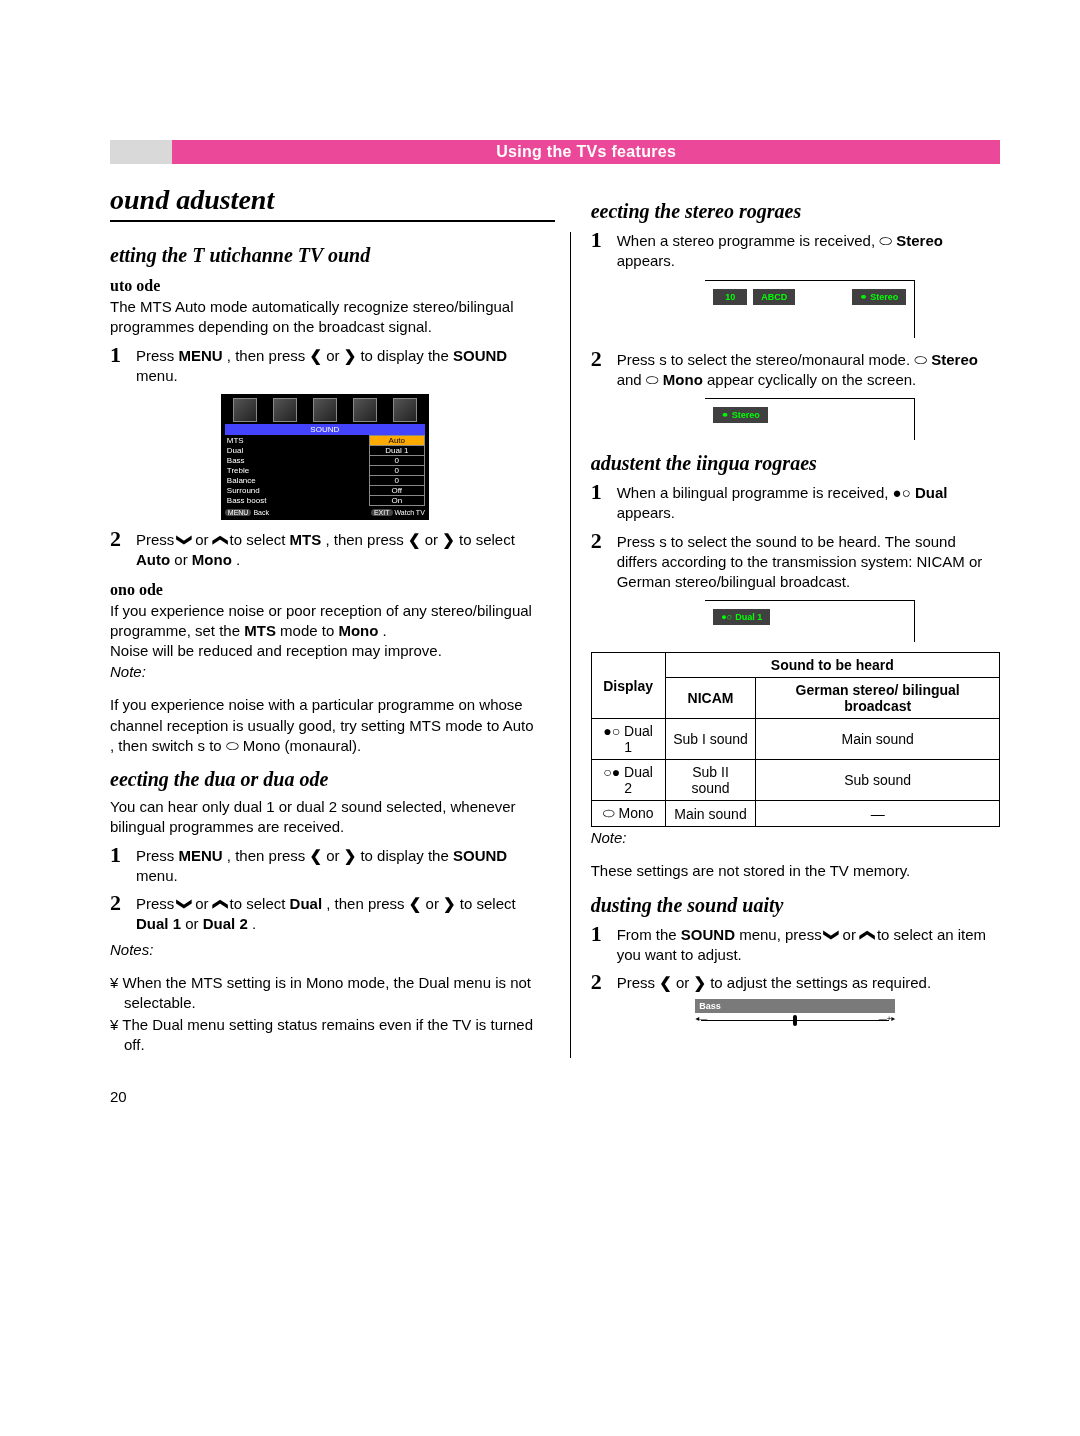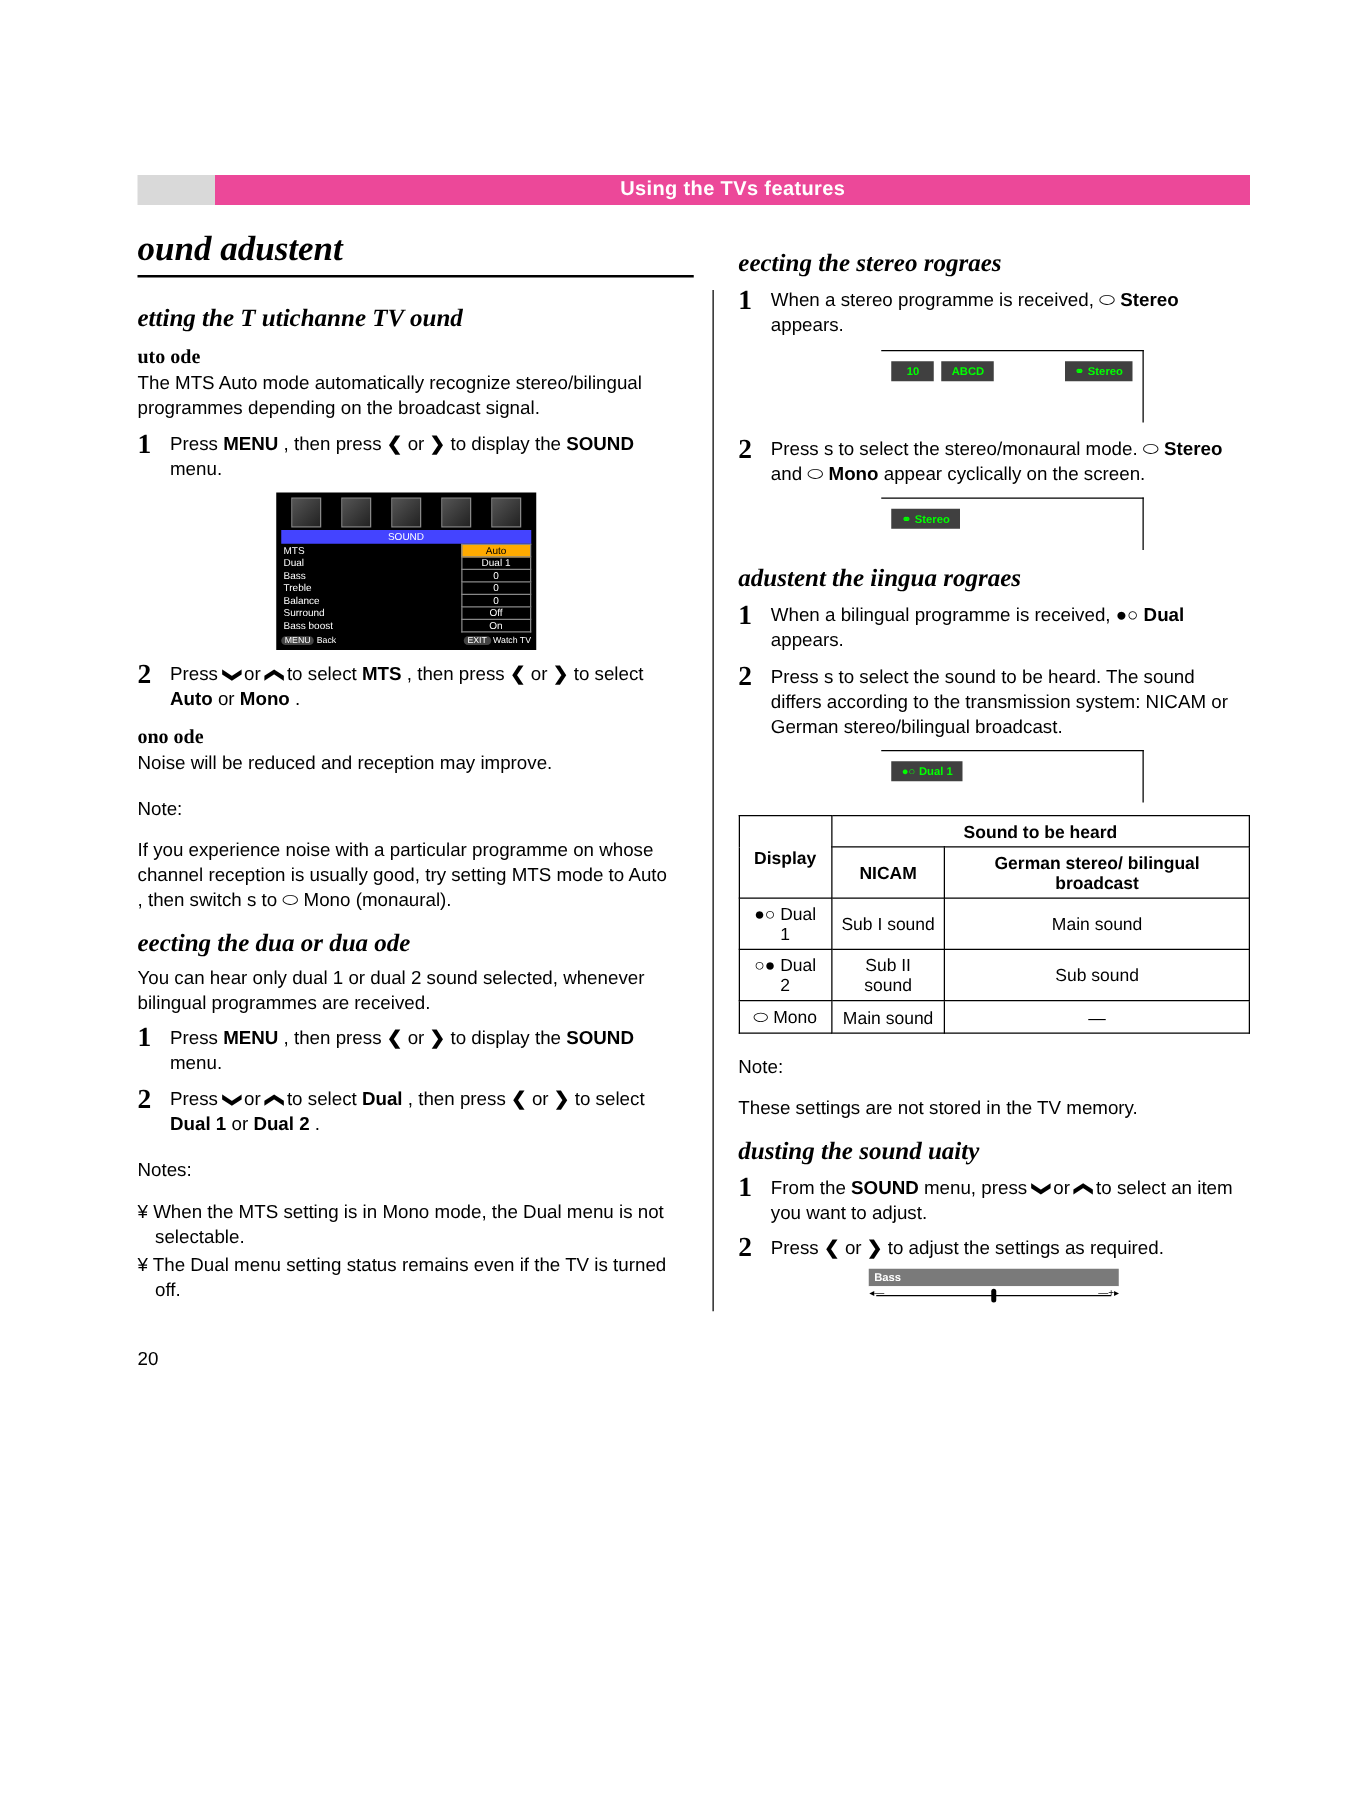--- a/index.html
+++ b/index.html
@@ -90,21 +90,22 @@
     min-width: 18px;
   }
   .step .txt {
     flex: 1;
     line-height: 1.35;
     padding-top: 2px;
   }
   .bold { font-weight: bold; }
   .note {
     font-size: 15px;
-    margin-top: 18px;
+    margin-top: 2px;
+    font-style: italic;
   }
   .bullet {
     padding-left: 14px;
     text-indent: -14px;
     font-size: 15px;
     line-height: 1.35;
     margin: 2px 0;
   }
   .osd {
     background: #000;
@@ -333,20 +334,23 @@
       </div>
 
       <div class="step">
         <div class="num">2</div>
         <div class="txt">
           <span>Press </span><span class="bold sym" style="display:inline-block;transform:rotate(90deg)">❯</span><span> or </span><span class="bold sym" style="display:inline-block;transform:rotate(-90deg)">❯</span><span> to select </span><span class="bold">MTS</span><span> , then press </span><span class="bold sym">❮</span><span> or </span><span class="bold sym">❯</span><span> to select </span><span class="bold">Auto</span><span>  or </span><span class="bold">Mono</span><span> .</span>
         </div>
       </div>
 
       <h3 class="subsub">ono ode</h3>
+      <p class="body">
+        <span>If you experience noise or poor reception of any stereo/bilingual programme, set the </span><span class="bold">MTS</span><span>  mode to </span><span class="bold">Mono</span><span> .</span>
+      </p>
       <p class="body">Noise will be reduced and reception may improve.</p>
       <p class="note">Note:</p>
       <p class="body">If you experience noise with a particular programme on whose channel reception is usually good, try setting MTS mode to Auto , then switch s        to ⬭ Mono (monaural).</p>
 
       <h2 class="sub">eecting the dua  or dua  ode</h2>
       <p class="body">You can hear only dual 1 or dual 2 sound selected, whenever bilingual programmes are received.</p>
 
       <div class="step">
         <div class="num">1</div>
         <div class="txt">

